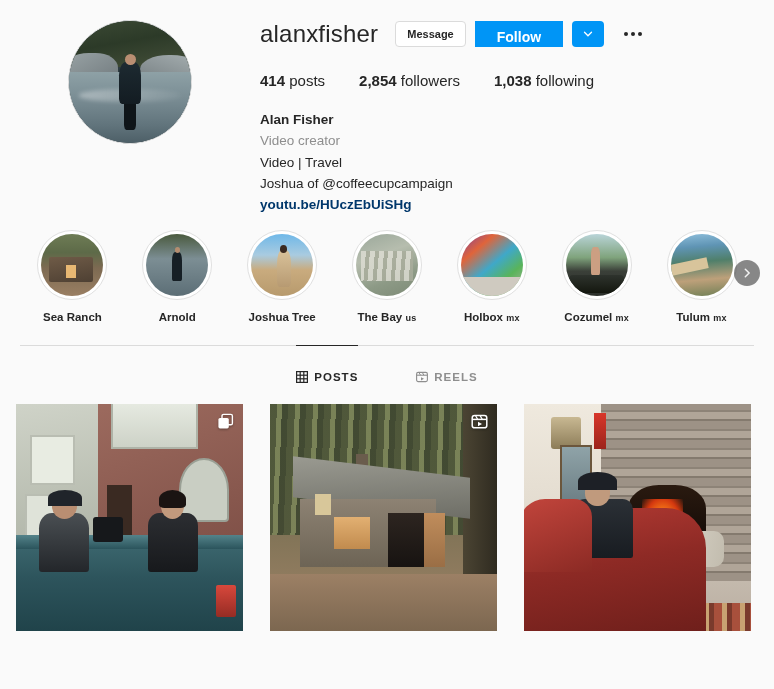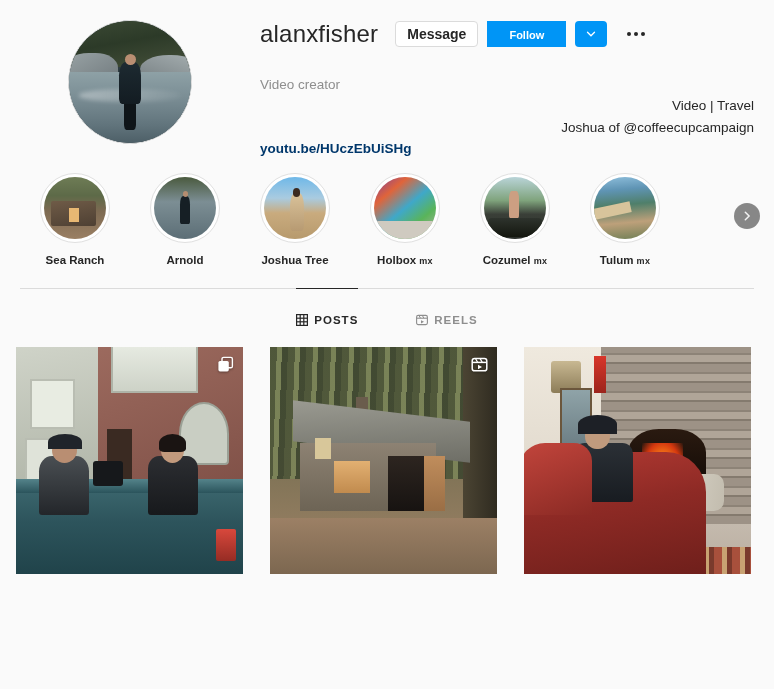--- a/index.html
+++ b/index.html
@@ -36,42 +36,42 @@
   .av-person-body { position:absolute; left:41%; top:34%; width:18%; height:34%;
     background: linear-gradient(180deg,#1d2a31,#131c22); border-radius:32% 32% 14% 14%; }
   .av-person-legs { position:absolute; left:45%; top:65%; width:10%; height:24%;
     background:#0f1519; border-radius:8% 8% 20% 20%; }
 
   .info-col { flex: 1; padding-right: 20px; }
 
   .row-1 { display: flex; align-items: center; height: 40px; gap: 9px; }
   .username { font-size: 24px; font-weight: 300; letter-spacing: .2px; color: #262626; }
   .btn-message {
-    height: 26px; padding: 0 11px; font-size: 14px; font-weight: bold;
+    height: 26px; padding: 0 11px; font-size: 11px; font-weight: bold;
     background: #fff; border: 1px solid #dbdbdb; border-radius: 4px;
     color: #262626; cursor: pointer; margin-left: 8px;
   }
   .btn-follow {
-    height: 26px; padding: 8px 22px; font-size: 11px; font-weight: bold;
+    height: 26px; padding: 8px 22px; font-size: 14px; font-weight: bold;
     background: #0095f6; border: none; border-radius: 0; color: #fff; cursor: pointer;
   }
   .btn-chev {
     height: 26px; width: 32px; background: #0095f6; border: none; border-radius: 4px;
     color: #fff; cursor: pointer; display:flex; align-items:center; justify-content:center;
   }
   .btn-more { margin-left: 6px; display:flex; align-items:center; cursor:pointer; padding:4px; }
 
   .row-2 { display: flex; gap: 34px; margin-top: 18px; font-size: 15px; }
   .stat { color: #262626; }
   .stat b { font-weight: bold; }
 
   .row-3 { margin-top: 20px; font-size: 13.5px; line-height: 1.58; }
   .fullname { font-weight: bold; }
   .category { color: #8e8e8e; }
-  .bio-line { color: #262626; text-align: right; }
+  .bio-line { color: #262626; }
   .emoji-box {
     display:inline-block; width:13px; height:13px; background:#1877d2;
     border:1px solid #0d5ba8; vertical-align:-2px; margin-left:2px; position:relative;
   }
   .emoji-box::after {
     content:""; position:absolute; left:50%; top:2px; transform:translateX(-50%);
     width:2px; height:7px; background:#fff;
   }
   .bio-link { color: #00376b; font-weight: bold; text-decoration: none; }
 
@@ -257,22 +257,37 @@
         </button>
         <span class="btn-more">
           <svg width="20" height="6" viewBox="0 0 20 6">
             <circle cx="3" cy="3" r="2" fill="#262626"></circle>
             <circle cx="10" cy="3" r="2" fill="#262626"></circle>
             <circle cx="17" cy="3" r="2" fill="#262626"></circle>
           </svg>
         </span>
       </div>
 
+      <div class="row-2">
+        <span class="stat">
+          <b>414</b>
+          <span>posts</span>
+        </span>
+        <span class="stat">
+          <b>2,854</b>
+          <span>followers</span>
+        </span>
+        <span class="stat">
+          <b>1,038</b>
+          <span>following</span>
+        </span>
+      </div>
 
       <div class="row-3">
+        <div class="fullname">Alan Fisher</div>
         <div class="category">Video creator</div>
         <div class="bio-line">Video | Travel</div>
         <div class="bio-line">Joshua of @coffeecupcampaign</div>
         <a class="bio-link" href="#">youtu.be/HUczEbUiSHg</a>
       </div>
     </div>
   </div>
 
   <div class="highlights">
     <div class="hl">
@@ -285,20 +300,26 @@
       <div class="hl-ring">
         <div class="hl-img a-river"></div>
       </div>
       <div class="hl-label"><span>Arnold</span><span class="cc"></span></div>
     </div>
     <div class="hl">
       <div class="hl-ring">
         <div class="hl-img a-desert"></div>
       </div>
       <div class="hl-label"><span>Joshua Tree</span><span class="cc"></span></div>
+    </div>
+    <div class="hl">
+      <div class="hl-ring">
+        <div class="hl-img a-bay"></div>
+      </div>
+      <div class="hl-label"><span>The Bay </span><span class="cc">us</span></div>
     </div>
     <div class="hl">
       <div class="hl-ring">
         <div class="hl-img a-mural"></div>
       </div>
       <div class="hl-label"><span>Holbox </span><span class="cc">mx</span></div>
     </div>
     <div class="hl">
       <div class="hl-ring">
         <div class="hl-img a-jeep"></div>

